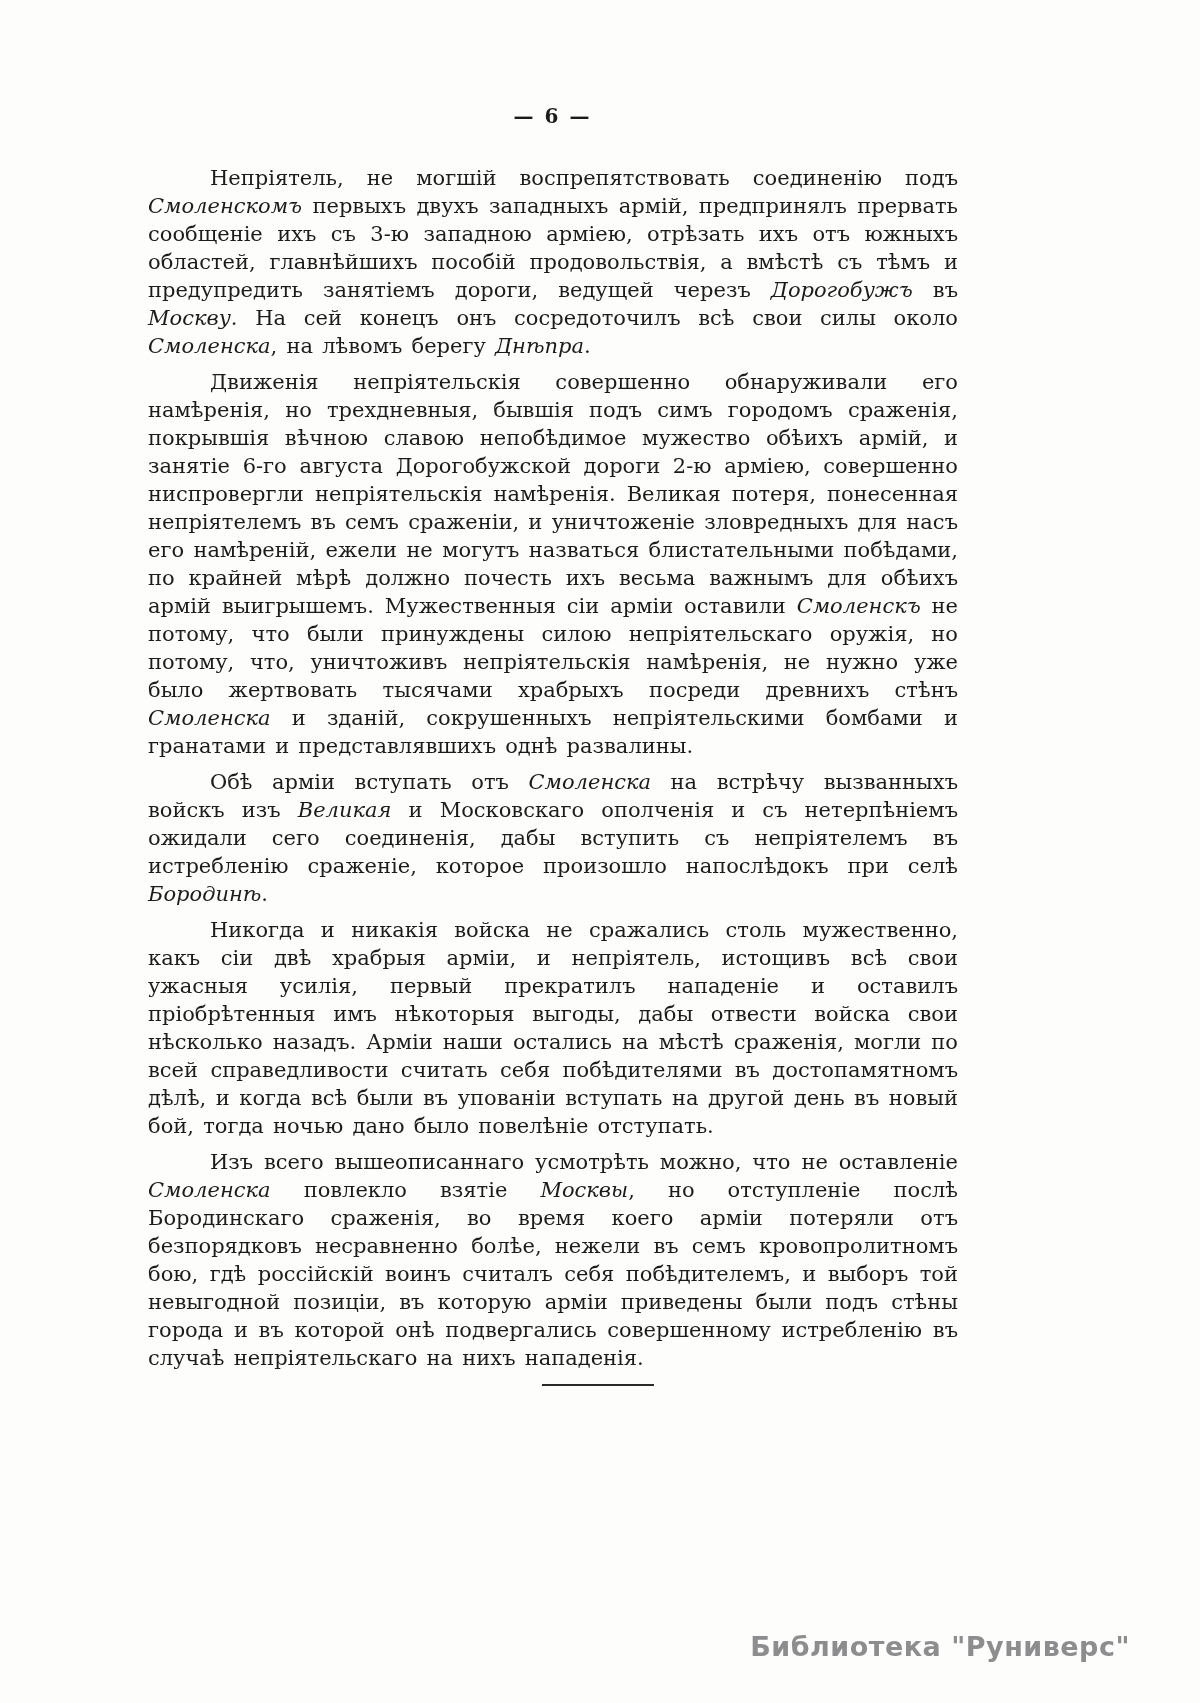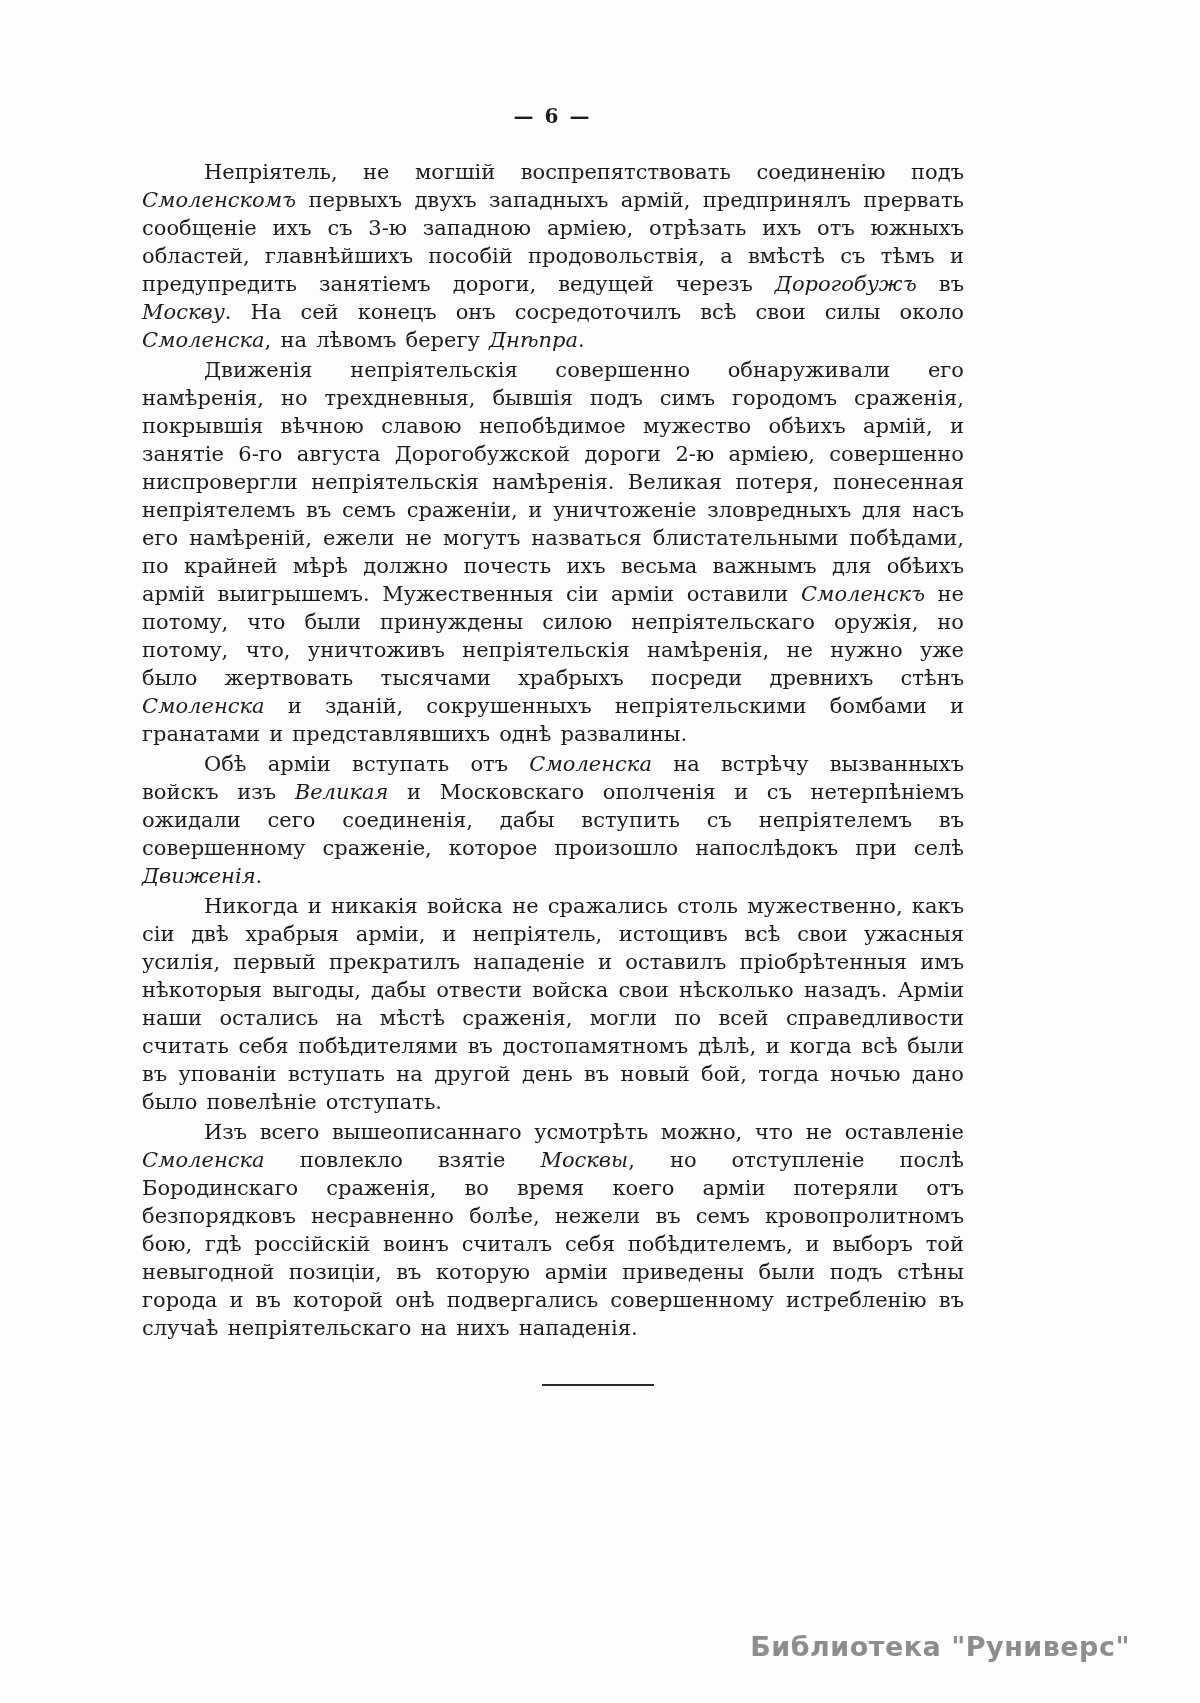--- a/index.html
+++ b/index.html
@@ -26,21 +26,21 @@
   .body-text {
     position: absolute;
     top: 156px;
     left: 140px;
     width: 826px;
     font-size: 21px;
     line-height: 28px;
     text-align: justify;
     word-spacing: 0.12em;
   }
-  .body-text p { margin: 2px; text-indent: 62px; }
+  .body-text p { margin: 8px; text-indent: 62px; }
   .it { font-style: italic; }
   .footnote {
     position: absolute;
     top: 1268px;
     left: 128px;
     width: 846px;
     box-sizing: border-box;
     padding-left: 35px;
     text-indent: -35px;
     font-size: 17.5px;
@@ -68,21 +68,21 @@
 </style>
 </head>
 <body>
 
 <div class="page" style="background: rgb(253, 253, 252); color: rgb(28, 28, 28);">
   <div class="page-number">— 6 —</div>
 
   <div class="body-text" id="body-text">
       <p><span>Непріятель, не могшій воспрепятствовать соединенію подъ </span><span class="it">Смоленскомъ</span><span> первыхъ двухъ западныхъ армій, предпринялъ прервать сообщеніе ихъ съ 3-ю западною арміею, отрѣзать ихъ отъ южныхъ областей, главнѣйшихъ пособій продовольствія, а вмѣстѣ съ тѣмъ и предупредить занятіемъ дороги, ведущей черезъ </span><span class="it">Дорогобужъ</span><span> въ </span><span class="it">Москву</span><span>. На сей конецъ онъ сосредоточилъ всѣ свои силы около </span><span class="it">Смоленска</span><span>, на лѣвомъ берегу </span><span class="it">Днѣпра</span><span>.</span></p>
       <p><span>Движенія непріятельскія совершенно обнаруживали его намѣренія, но трехдневныя, бывшія подъ симъ городомъ сраженія, покрывшія вѣчною славою непобѣдимое мужество обѣихъ армій, и занятіе 6-го августа Дорогобужской дороги 2-ю арміею, совершенно ниспровергли непріятельскія намѣренія. Великая потеря, понесенная непріятелемъ въ семъ сраженіи, и уничтоженіе зловредныхъ для насъ его намѣреній, ежели не могутъ назваться блистательными побѣдами, по крайней мѣрѣ должно почесть ихъ весьма важнымъ для обѣихъ армій выигрышемъ. Мужественныя сіи арміи оставили </span><span class="it">Смоленскъ</span><span> не потому, что были принуждены силою непріятельскаго оружія, но потому, что, уничтоживъ непріятельскія намѣренія, не нужно уже было жертвовать тысячами храбрыхъ посреди древнихъ стѣнъ </span><span class="it">Смоленска</span><span> и зданій, сокрушенныхъ непріятельскими бомбами и гранатами и представлявшихъ однѣ развалины.</span></p>
-      <p><span>Обѣ арміи вступать отъ </span><span class="it">Смоленска</span><span> на встрѣчу вызванныхъ войскъ изъ </span><span class="it">Великая</span><span> и Московскаго ополченія и съ нетерпѣніемъ ожидали сего соединенія, дабы вступить съ непріятелемъ въ совершенному сраженіе, которое произошло напослѣдокъ при селѣ </span><span class="it">Движенія</span><span>.</span></p>
+      <p><span>Обѣ арміи вступать отъ </span><span class="it">Смоленска</span><span> на встрѣчу вызванныхъ войскъ изъ </span><span class="it">Великая</span><span> и Московскаго ополченія и съ нетерпѣніемъ ожидали сего соединенія, дабы вступить съ непріятелемъ въ истребленію сраженіе, которое произошло напослѣдокъ при селѣ </span><span class="it">Бородинѣ</span><span>.</span></p>
       <p><span>Никогда и никакія войска не сражались столь мужественно, какъ сіи двѣ храбрыя арміи, и непріятель, истощивъ всѣ свои ужасныя усилія, первый прекратилъ нападеніе и оставилъ пріобрѣтенныя имъ нѣкоторыя выгоды, дабы отвести войска свои нѣсколько назадъ. Арміи наши остались на мѣстѣ сраженія, могли по всей справедливости считать себя побѣдителями въ достопамятномъ дѣлѣ, и когда всѣ были въ упованіи вступать на другой день въ новый бой, тогда ночью дано было повелѣніе отступать.</span></p>
       <p><span>Изъ всего вышеописаннаго усмотрѣть можно, что не оставленіе </span><span class="it">Смоленска</span><span> повлекло взятіе </span><span class="it">Москвы</span><span>, но отступленіе послѣ Бородинскаго сраженія, во время коего арміи потеряли отъ безпорядковъ несравненно болѣе, нежели въ семъ кровопролитномъ бою, гдѣ россійскій воинъ считалъ себя побѣдителемъ, и выборъ той невыгодной позиціи, въ которую арміи приведены были подъ стѣны города и въ которой онѣ подвергались совершенному истребленію въ случаѣ непріятельскаго на нихъ нападенія.</span></p>
     </div>
 
 
   <div class="divider"></div>
 
   <div class="watermark" style="color: rgb(141, 141, 144);">Библиотека "Руниверс"</div>
 </div>
 

